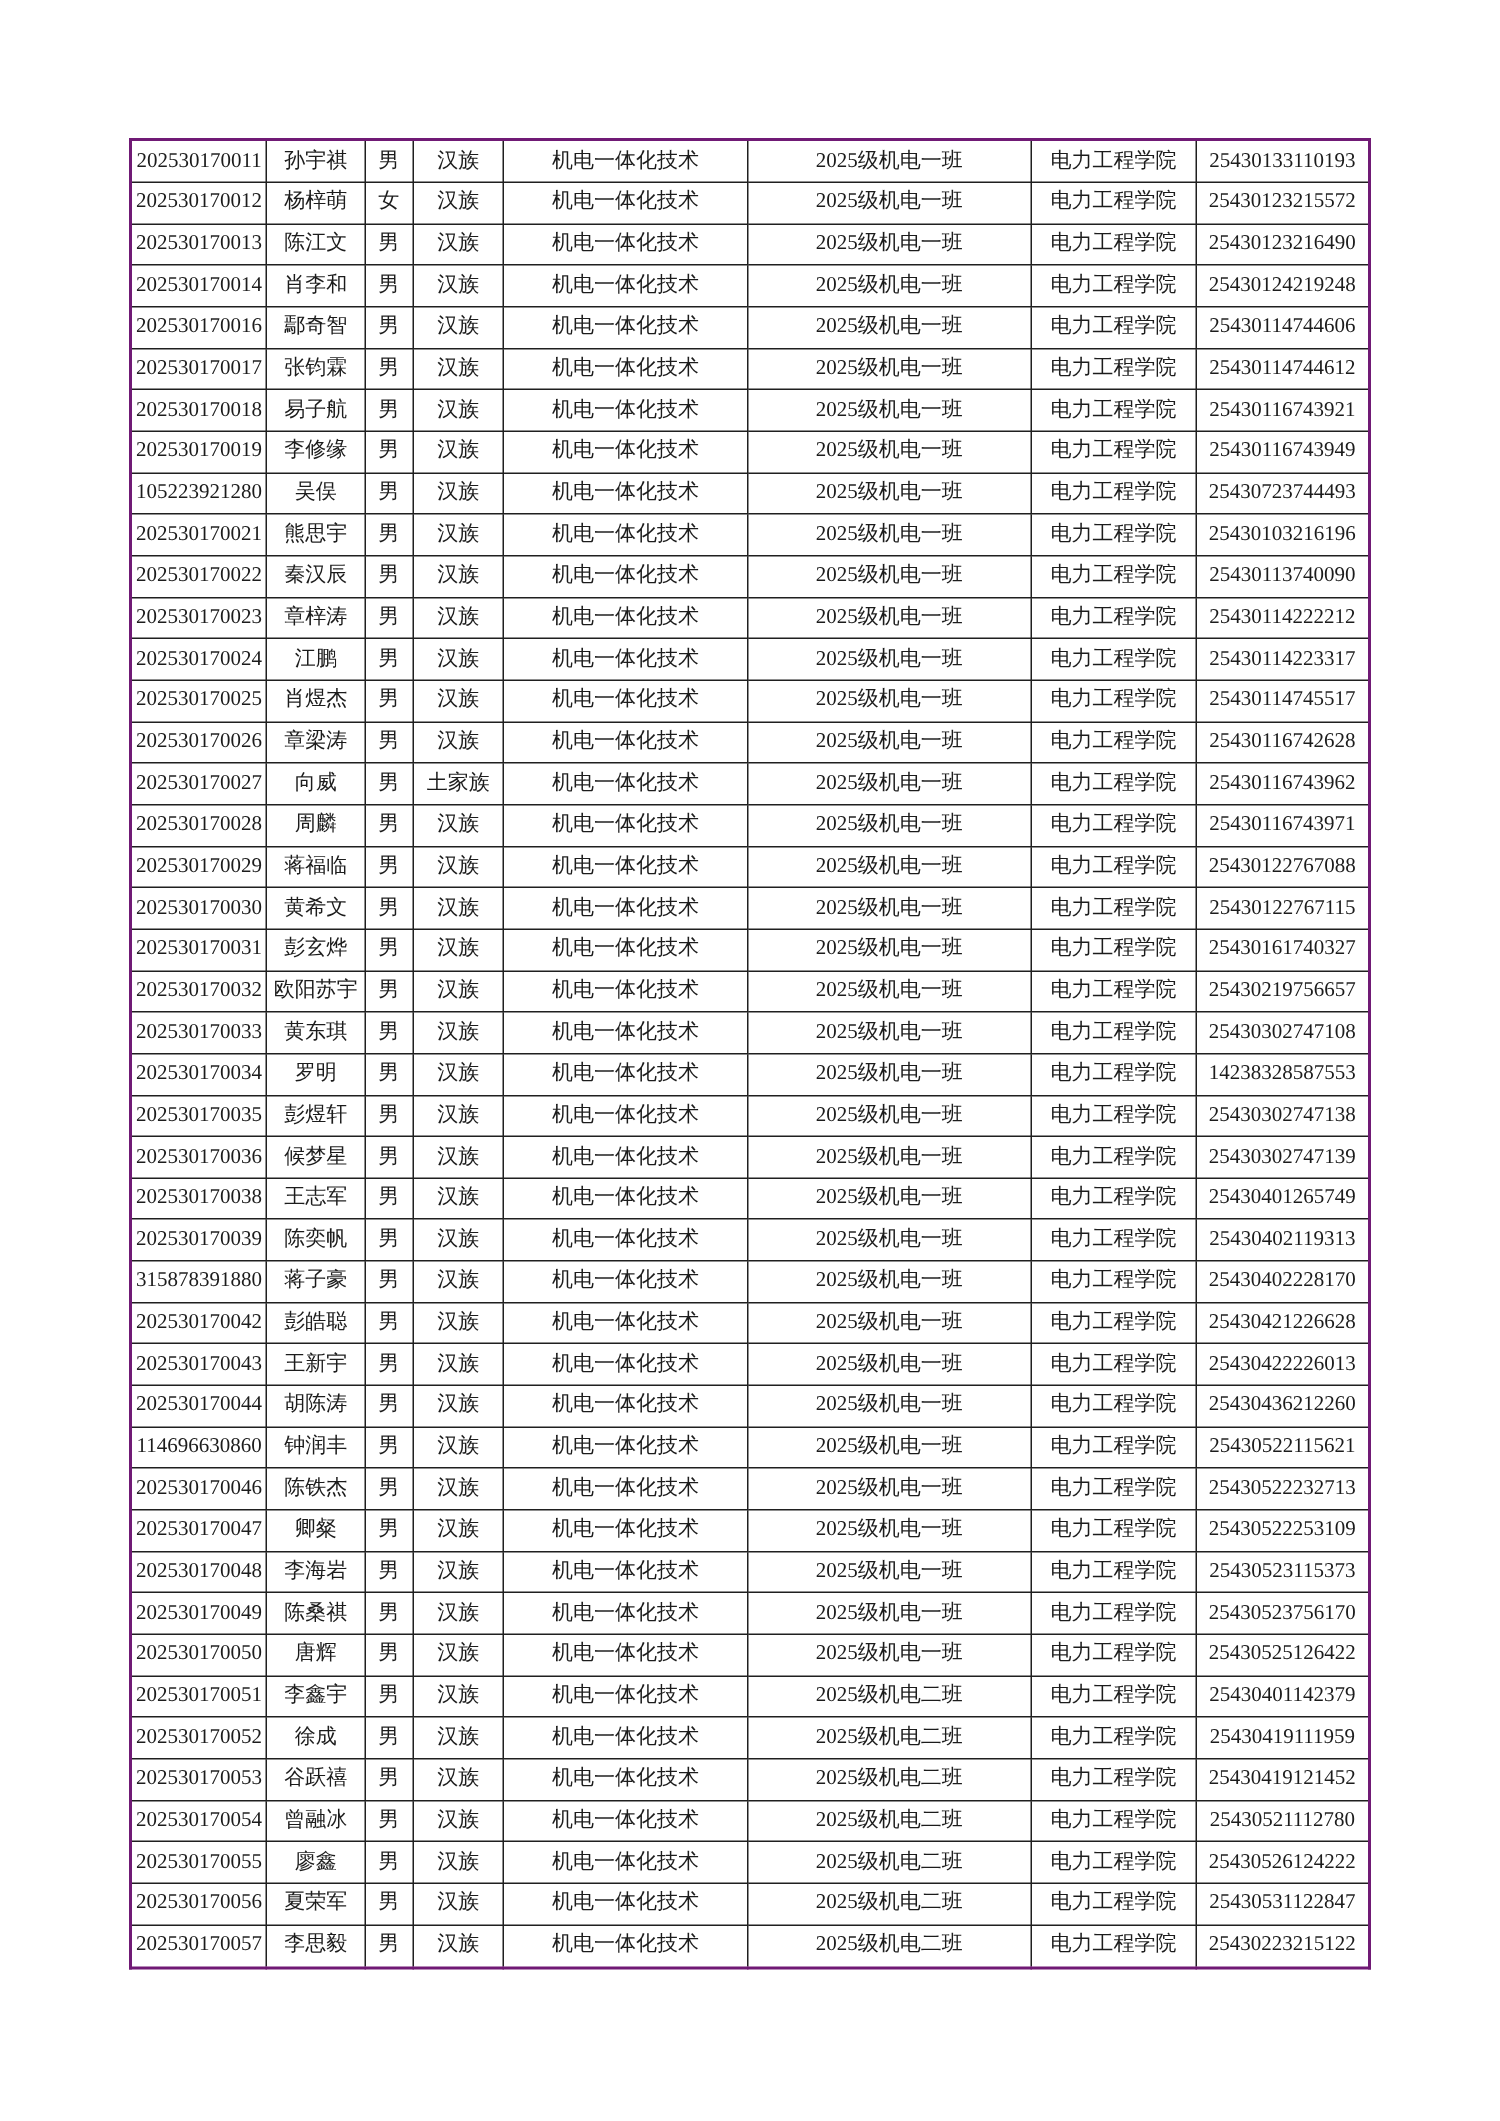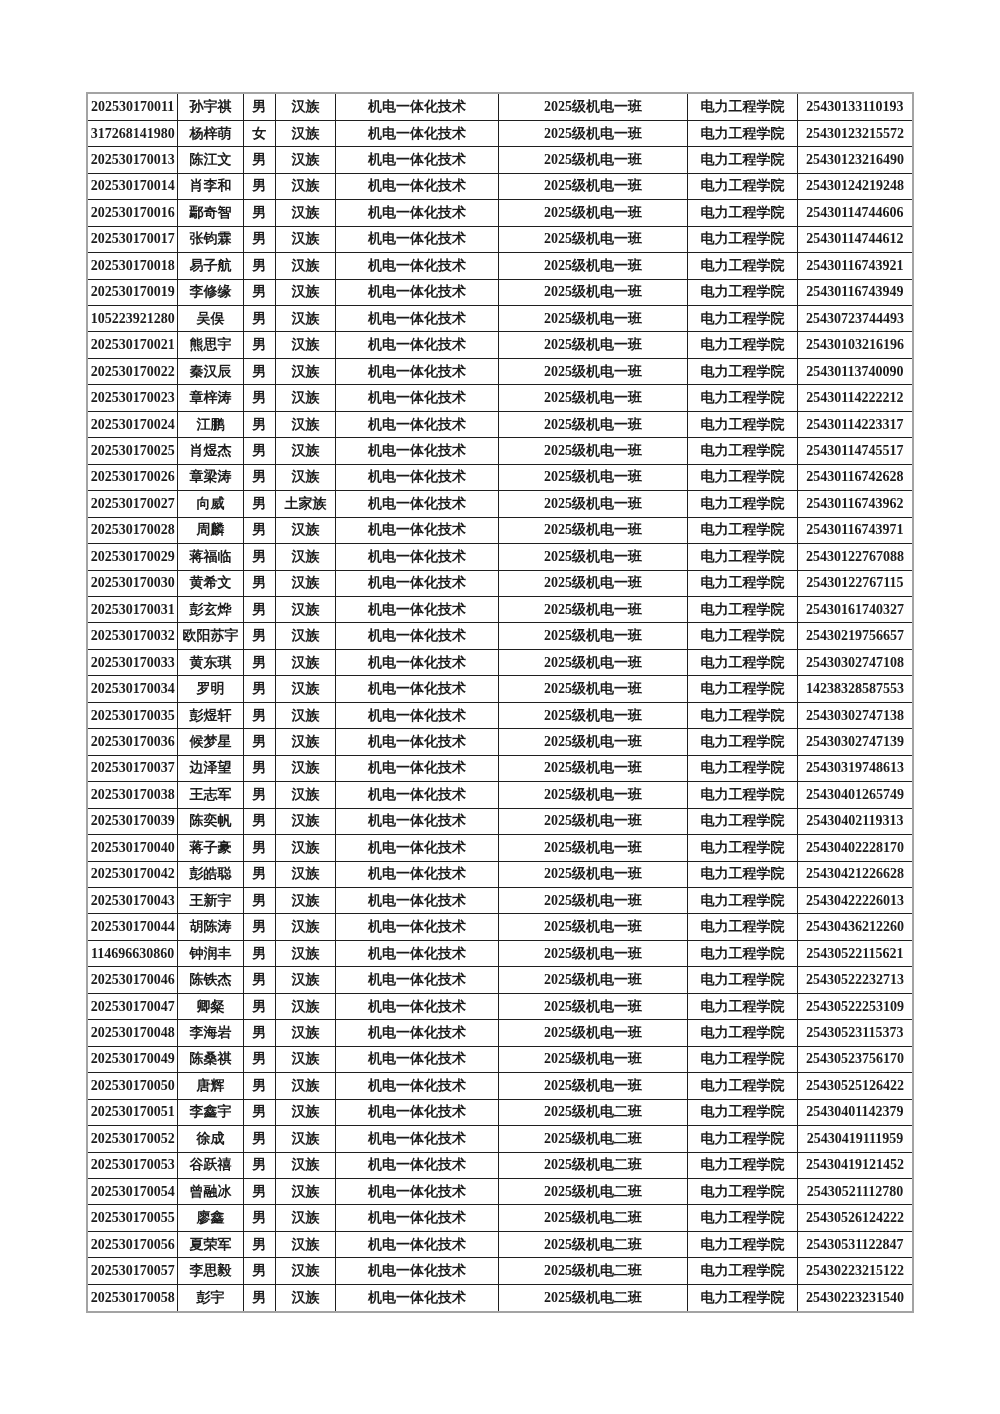--- a/index.html
+++ b/index.html
@@ -21,22 +21,21 @@
     left: 86px;
     top: 92px;
     width: 828px;
     height: 1221px;
   }
   table.roster {
     width: 100%;
     height: 100%;
     border-collapse: collapse;
     table-layout: fixed;
-    border: 2px solid #a3a3a3;
-    font-weight: bold;
+    border: 2px solid #701a75;
   }
   table.roster td {
     border: 1px solid #1f1f1f;
     text-align: center;
     vertical-align: middle;
     font-size: 14px;
     line-height: 1;
     padding: 0;
     white-space: nowrap;
     overflow: hidden;
@@ -73,21 +72,21 @@
             <td>202530170011</td>
             <td>孙宇祺</td>
             <td>男</td>
             <td>汉族</td>
             <td>机电一体化技术</td>
             <td>2025级机电一班</td>
             <td>电力工程学院</td>
             <td>25430133110193</td>
           </tr>
           <tr>
-            <td>317268141980</td>
+            <td>202530170012</td>
             <td>杨梓萌</td>
             <td>女</td>
             <td>汉族</td>
             <td>机电一体化技术</td>
             <td>2025级机电一班</td>
             <td>电力工程学院</td>
             <td>25430123215572</td>
           </tr>
           <tr>
             <td>202530170013</td>
@@ -313,51 +312,41 @@
             <td>202530170036</td>
             <td>候梦星</td>
             <td>男</td>
             <td>汉族</td>
             <td>机电一体化技术</td>
             <td>2025级机电一班</td>
             <td>电力工程学院</td>
             <td>25430302747139</td>
           </tr>
           <tr>
-            <td>202530170037</td>
-            <td>边泽望</td>
-            <td>男</td>
-            <td>汉族</td>
-            <td>机电一体化技术</td>
-            <td>2025级机电一班</td>
-            <td>电力工程学院</td>
-            <td>25430319748613</td>
-          </tr>
-          <tr>
             <td>202530170038</td>
             <td>王志军</td>
             <td>男</td>
             <td>汉族</td>
             <td>机电一体化技术</td>
             <td>2025级机电一班</td>
             <td>电力工程学院</td>
             <td>25430401265749</td>
           </tr>
           <tr>
             <td>202530170039</td>
             <td>陈奕帆</td>
             <td>男</td>
             <td>汉族</td>
             <td>机电一体化技术</td>
             <td>2025级机电一班</td>
             <td>电力工程学院</td>
             <td>25430402119313</td>
           </tr>
           <tr>
-            <td>202530170040</td>
+            <td>315878391880</td>
             <td>蒋子豪</td>
             <td>男</td>
             <td>汉族</td>
             <td>机电一体化技术</td>
             <td>2025级机电一班</td>
             <td>电力工程学院</td>
             <td>25430402228170</td>
           </tr>
           <tr>
             <td>202530170042</td>
@@ -511,27 +500,17 @@
           </tr>
           <tr>
             <td>202530170057</td>
             <td>李思毅</td>
             <td>男</td>
             <td>汉族</td>
             <td>机电一体化技术</td>
             <td>2025级机电二班</td>
             <td>电力工程学院</td>
             <td>25430223215122</td>
-          </tr>
-          <tr>
-            <td>202530170058</td>
-            <td>彭宇</td>
-            <td>男</td>
-            <td>汉族</td>
-            <td>机电一体化技术</td>
-            <td>2025级机电二班</td>
-            <td>电力工程学院</td>
-            <td>25430223231540</td>
           </tr>
         </tbody>
     </table>
   </div>
 </div>
 
 </body></html>

